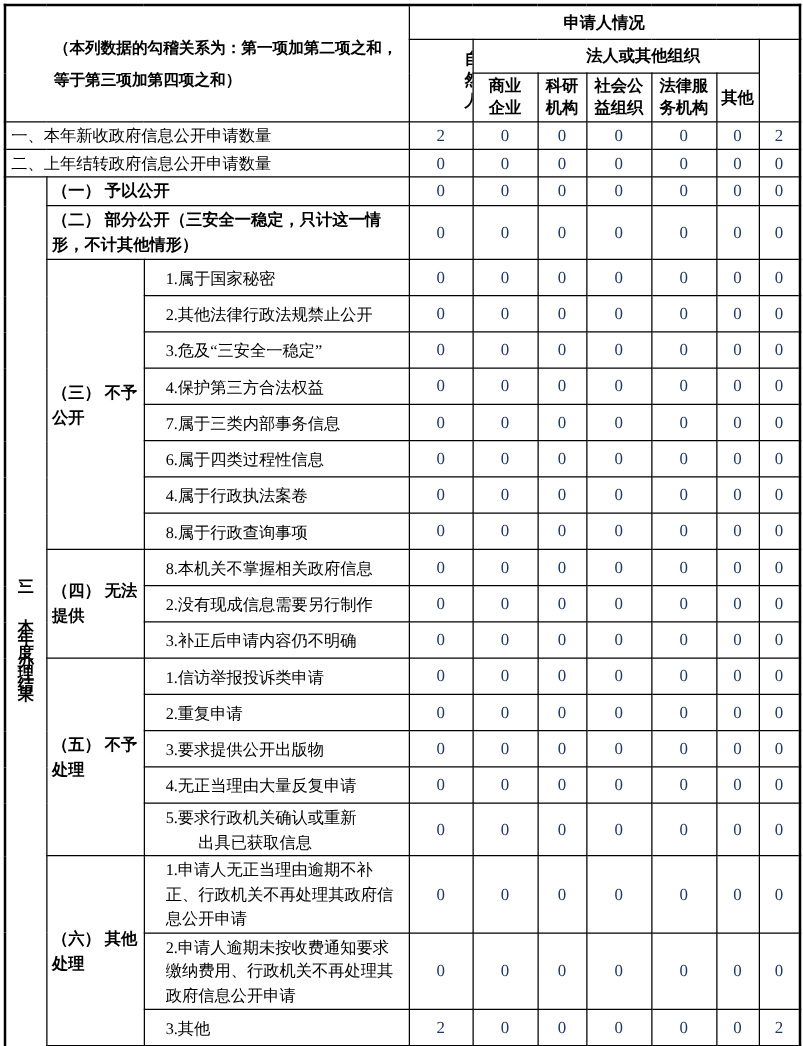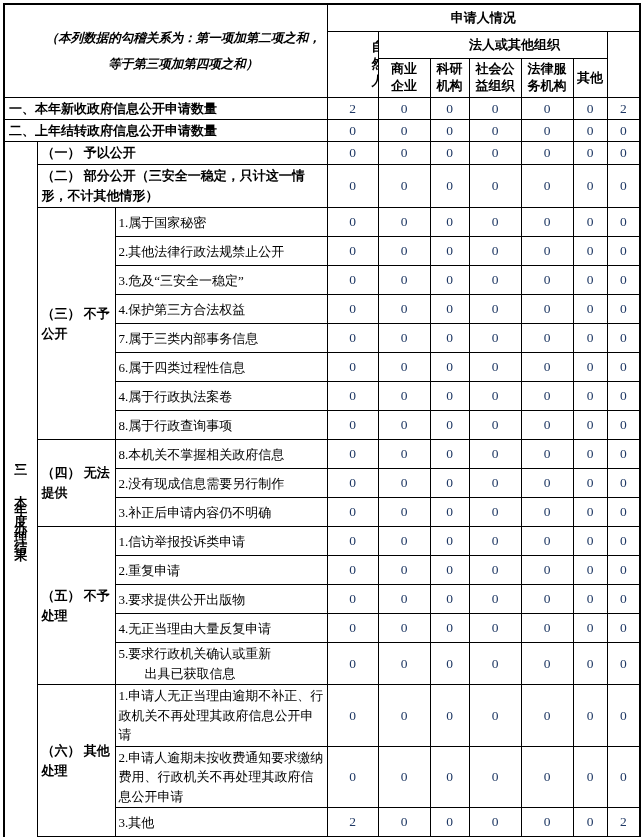--- a/index.html
+++ b/index.html
@@ -1,29 +1,29 @@
 <!DOCTYPE html>
 <html><head>
 <meta charset="utf-8">
 <style>
   html,body{margin:0;padding:0;background:#fff;}
   body{font-family:"Liberation Serif","DejaVu Serif",serif;color:#000;width:642px;}
   table{border-collapse:collapse;table-layout:fixed;width:636px;margin:3px;border:2px solid #000;}
   td,th{border:1px solid #000;padding:1px 3px;font-size:13px;vertical-align:middle;overflow:hidden;word-break:break-all;}
   thead th{font-weight:bold;white-space:pre-line;line-height:1.3;padding:1px 0;}
-  .note{font-style:italic;font-weight:600;text-align:center;white-space:pre-line;line-height:2.1;font-size:12.5px;padding-left:38px;}
+  .note{font-weight:600;text-align:left;white-space:pre-line;line-height:2.1;font-size:12.5px;padding-left:38px;}
   .h-head1 th{height:24px;}
   .h-head2 th{height:24px;padding-left:44px;}
   .h-head3 th{height:36px;}
   .h-s td{height:19px;}
   .h-i td{height:26px;}
   .lbl{text-align:left;}
-  .top-lbl{font-weight:bold;padding-left:4px;}
+  .top-lbl{font-weight:normal;padding-left:4px;}
   .group-lbl{font-weight:bold;padding-left:4px;white-space:pre-line;line-height:1.55;}
-  .item-lbl{white-space:pre-line;line-height:1.5;padding-left:3px;}
+  .item-lbl{white-space:pre-line;line-height:1.5;padding-left:17px;}
   .num{text-align:center;color:#1f3864;font-size:13.5px;}
   .vertical{writing-mode:vertical-lr;text-orientation:upright;font-weight:bold;text-align:center;letter-spacing:9px;padding:2px 0;line-height:1;}
 </style>
 </head>
 <body>
 
 <table>
   <colgroup>
     <col style="width:33px">
       <col style="width:78px">

